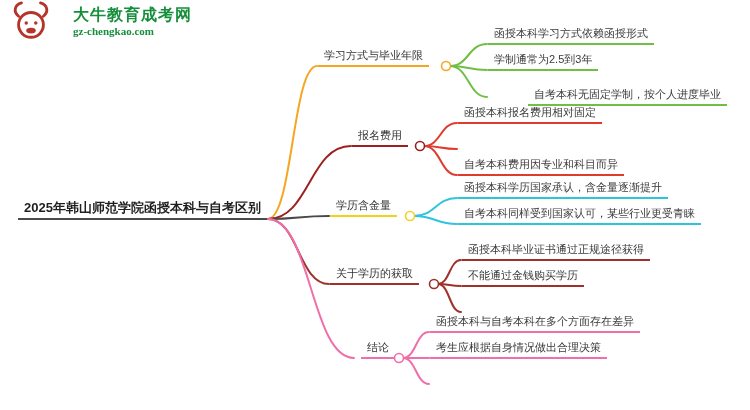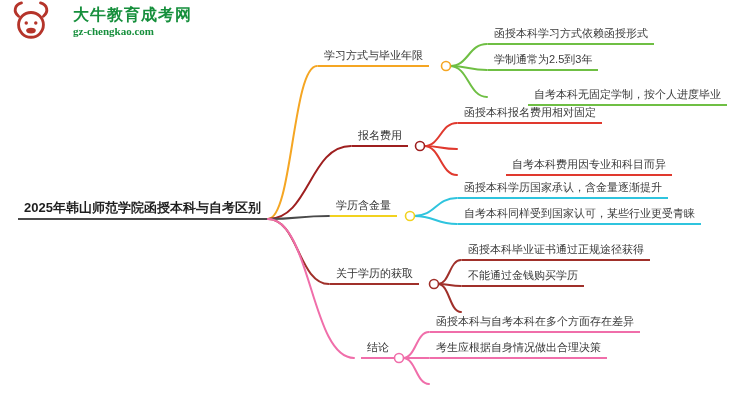--- a/index.html
+++ b/index.html
@@ -69,21 +69,21 @@
 
   <div class="node central" id="node-central" style="left: 18px; top: 199px; border-bottom-color: rgb(74, 74, 74);">2025年韩山师范学院函授本科与自考区别</div>
 
   <div class="node branch" id="node-b0" style="left: 318px; top: 47px; border-bottom-color: rgb(245, 166, 35);">学习方式与毕业年限</div>
   <div class="node leaf" id="node-b0-l0" style="left: 488px; top: 25px; border-bottom-color: rgb(111, 191, 68);">函授本科学习方式依赖函授形式</div>
   <div class="node leaf" id="node-b0-l1" style="left: 488px; top: 51px; border-bottom-color: rgb(111, 191, 68);">学制通常为2.5到3年</div>
   <div class="node leaf" id="node-b0-l2" style="left: 488px; top: 86px; border-bottom-color: rgb(111, 191, 68); margin-left: 40px;">自考本科无固定学制，按个人进度毕业</div>
 
   <div class="node branch" id="node-b1" style="left: 352px; top: 127px; border-bottom-color: rgb(158, 31, 31);">报名费用</div>
   <div class="node leaf" id="node-b1-l0" style="left: 458px; top: 104px; border-bottom-color: rgb(224, 57, 46);">函授本科报名费用相对固定</div>
-  <div class="node leaf" id="node-b1-l2" style="left: 458px; top: 156px; border-bottom-color: rgb(224, 57, 46); margin-left: 48px;">自考本科费用因专业和科目而异</div>
+  <div class="node leaf" id="node-b1-l2" style="left: 458px; top: 156px; border-bottom-color: rgb(224, 57, 46);">自考本科费用因专业和科目而异</div>
 
   <div class="node branch" id="node-b2" style="left: 330px; top: 197px; border-bottom-color: rgb(242, 210, 31);">学历含金量</div>
   <div class="node leaf" id="node-b2-l0" style="left: 458px; top: 179px; border-bottom-color: rgb(47, 196, 222);">函授本科学历国家承认，含金量逐渐提升</div>
   <div class="node leaf" id="node-b2-l1" style="left: 458px; top: 205px; border-bottom-color: rgb(47, 196, 222);">自考本科同样受到国家认可，某些行业更受青睐</div>
 
   <div class="node branch" id="node-b3" style="left: 330px; top: 265px; border-bottom-color: rgb(160, 48, 42);">关于学历的获取</div>
   <div class="node leaf" id="node-b3-l0" style="left: 462px; top: 241px; border-bottom-color: rgb(160, 48, 42);">函授本科毕业证书通过正规途径获得</div>
   <div class="node leaf" id="node-b3-l1" style="left: 462px; top: 267px; border-bottom-color: rgb(160, 48, 42);">不能通过金钱购买学历</div>
 
   <div class="node branch" id="node-b4" style="left: 361px; top: 339px; border-bottom-color: rgb(240, 110, 170);">结论</div>

